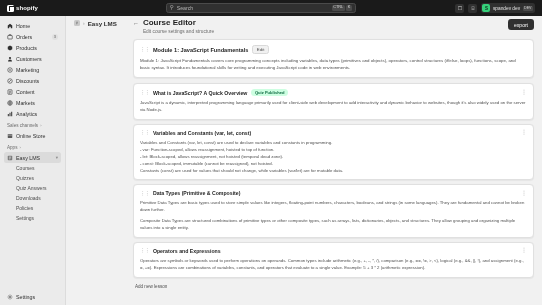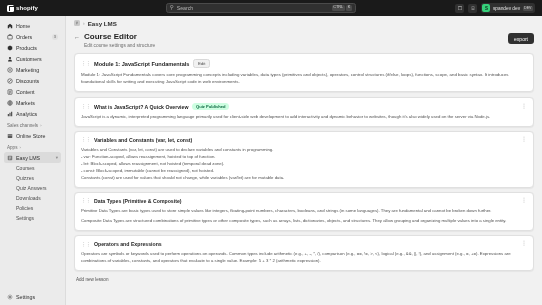--- a/index.html
+++ b/index.html
@@ -90,21 +90,21 @@
   .sub-item {
     height: 10px; display: flex; align-items: center;
     padding-left: 12px; border-radius: 2.5px;
   }
   .sub-item span { font-size: 5px; color: #4f4f4f; }
 
   .sidebar-spacer { flex: 1; }
   .sidebar-bottom { padding-bottom: 3px; }
 
   
-  .main { flex: 1; min-width: 0; display: flex; flex-direction: column; background: #f1f1f1; }
+  .main { flex: 1; min-width: 0; display: flex; flex-direction: row; background: #f1f1f1; }
 
   .crumbbar { height: 14px; display: flex; align-items: center; gap: 3px; padding: 0 8px; }
   .crumb-ico {
     width: 6px; height: 6px; border-radius: 1.5px; background: #c9c9c9;
     display:flex; align-items:center; justify-content:center;
   }
   .crumb-sep { color: #9a9a9a; font-size: 5px; }
   .crumb-text { font-size: 6.2px; font-weight: 700; color: #303030; }
 
   .content { flex: 1; overflow: hidden; padding: 0 8px; }

